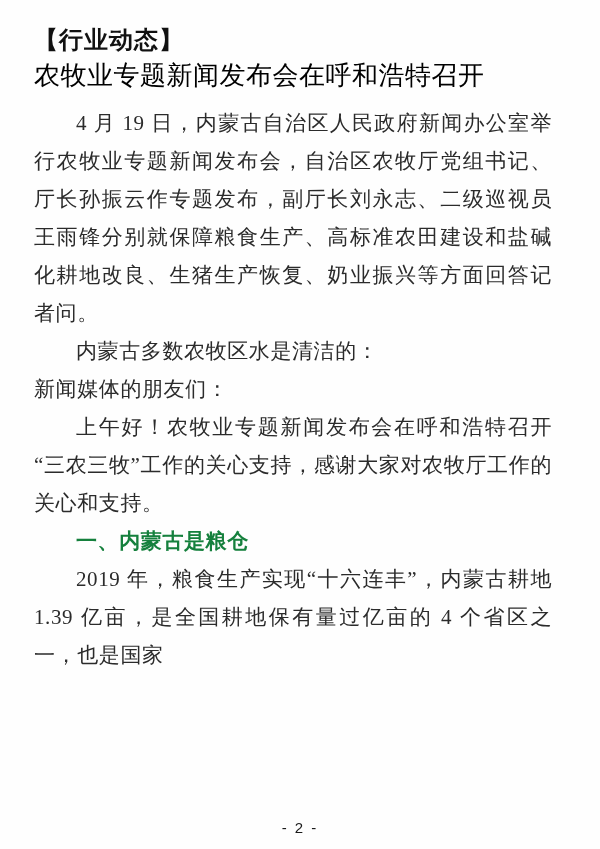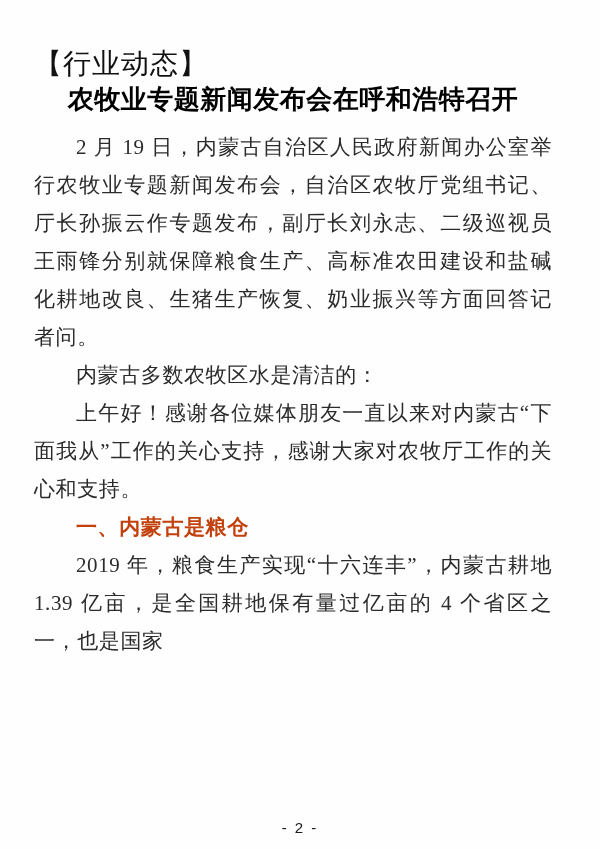--- a/index.html
+++ b/index.html
@@ -17,31 +17,29 @@
     color: #232323;
   }
   .content {
     position: absolute;
     left: 34px;
     top: 28px;
     width: 518px;
   }
   .section-tag {
     font-family: "Liberation Sans", sans-serif;
-    font-weight: normal;
-    font-size: 28px;
+    font-weight: bold;
+    font-size: 24px;
     line-height: 23px;
     color: #111111;
     letter-spacing: 1px;
-    margin-top: 24px;
   }
   .doc-title {
     margin-top: 9px;
-    text-align: center;
-    font-weight: bold;
+    font-weight: normal;
     font-size: 26px;
     line-height: 31px;
     color: #000000;
     letter-spacing: 0.5px;
   }
   .body-text {
     margin-top: 13px;
   }
   .body-text p {
     margin: 0;
@@ -51,21 +49,21 @@
     text-align: justify;
     text-justify: inter-ideograph;
     color: #2b2b2b;
   }
   .body-text p.indent {
     text-indent: 2em;
   }
   .body-text p.heading {
     text-indent: 2em;
     font-weight: bold;
-    color: #c2410c;
+    color: #15803d;
   }
   .page-number {
     position: absolute;
     bottom: 13px;
     left: 0;
     width: 100%;
     text-align: center;
     font-family: "Liberation Sans", sans-serif;
     font-size: 15px;
     color: #1a1a1a;
@@ -73,21 +71,22 @@
   }
 </style>
 </head>
 <body>
 
 <div class="page">
   <div class="content">
     <div class="section-tag">【行业动态】</div>
     <div class="doc-title">农牧业专题新闻发布会在呼和浩特召开</div>
     <div class="body-text">
-      <p class="indent">2 月 19 日，内蒙古自治区人民政府新闻办公室举行农牧业专题新闻发布会，自治区农牧厅党组书记、厅长孙振云作专题发布，副厅长刘永志、二级巡视员王雨锋分别就保障粮食生产、高标准农田建设和盐碱化耕地改良、生猪生产恢复、奶业振兴等方面回答记者问。</p>
+      <p class="indent">4 月 19 日，内蒙古自治区人民政府新闻办公室举行农牧业专题新闻发布会，自治区农牧厅党组书记、厅长孙振云作专题发布，副厅长刘永志、二级巡视员王雨锋分别就保障粮食生产、高标准农田建设和盐碱化耕地改良、生猪生产恢复、奶业振兴等方面回答记者问。</p>
       <p class="indent">内蒙古多数农牧区水是清洁的：</p>
-      <p class="indent">上午好！感谢各位媒体朋友一直以来对内蒙古“下面我从”工作的关心支持，感谢大家对农牧厅工作的关心和支持。</p>
+      <p class="flush">新闻媒体的朋友们：</p>
+      <p class="indent">上午好！农牧业专题新闻发布会在呼和浩特召开“三农三牧”工作的关心支持，感谢大家对农牧厅工作的关心和支持。</p>
       <p class="heading">一、内蒙古是粮仓</p>
       <p class="indent">2019 年，粮食生产实现“十六连丰”，内蒙古耕地 1.39 亿亩，是全国耕地保有量过亿亩的 4 个省区之一，也是国家</p>
     </div>
   </div>
   <div class="page-number">- 2 -</div>
 </div>
 
 </body></html>

